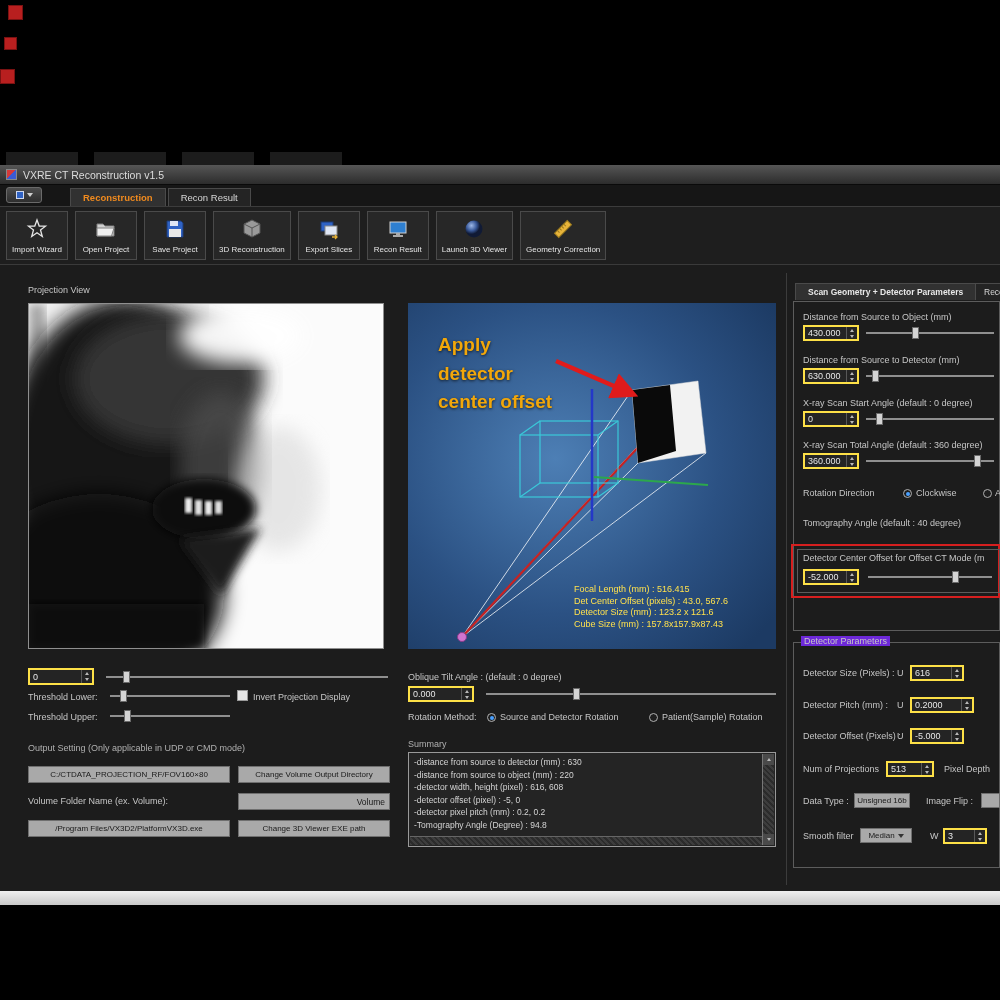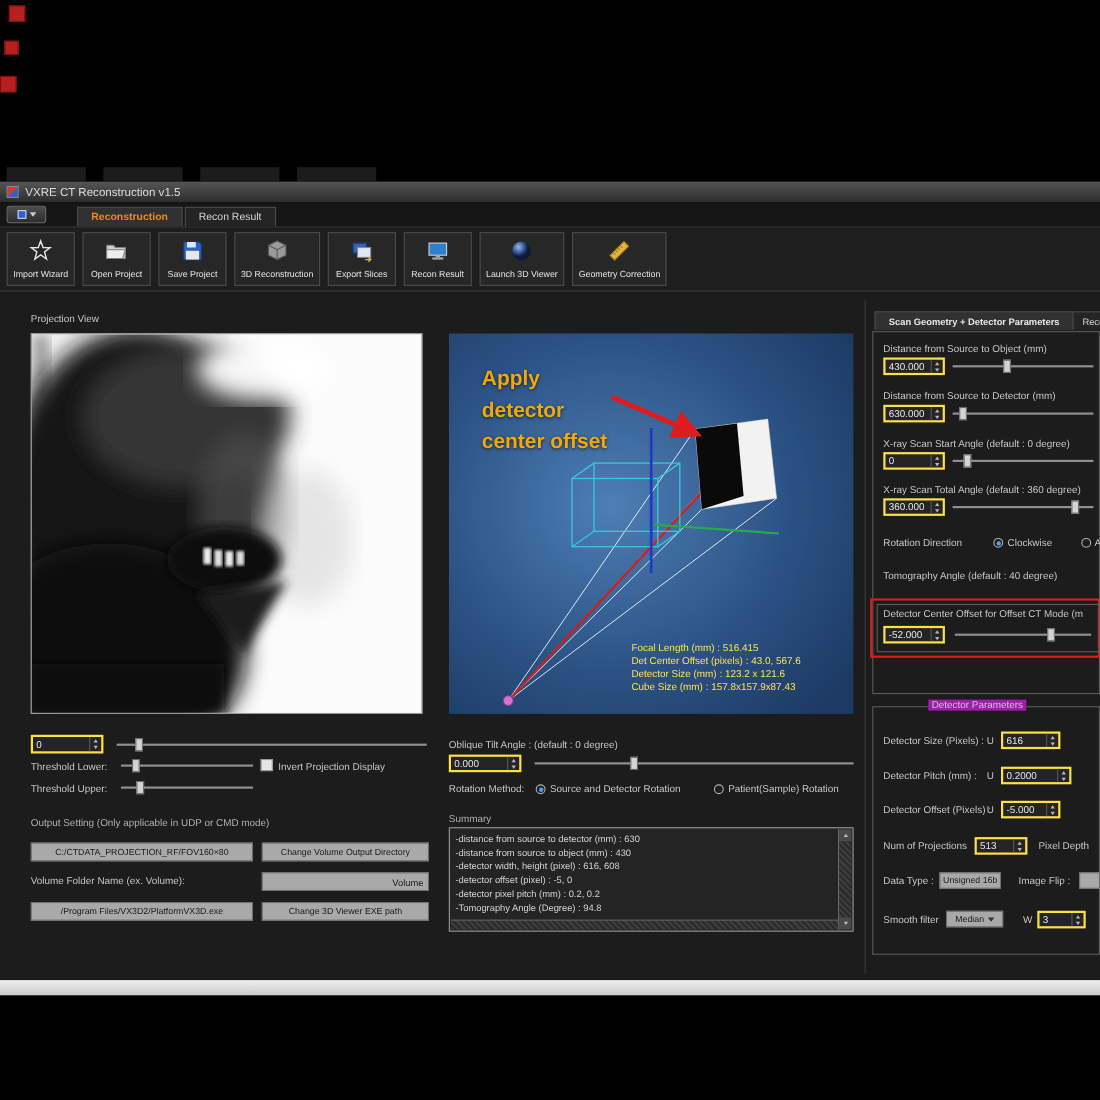--- a/index.html
+++ b/index.html
@@ -326,21 +326,21 @@
             <span class="tri-dn"></span>
           </div>
         </div>
     </div>
     <div class="slider" style="left:868px;top:406px;width:124px">
         <div class="track"></div>
         <div class="thumb" style="left:68%"></div>
       </div>
 
     <div class="gbox" style="left:793px;top:477px;width:207px;height:226px"></div>
-    <div class="lbl" style="left:844px;top:471px;background:#a21caf;padding:0 3px">Detector Parameters</div>
+    <div class="lbl" style="left:801px;top:471px;background:#6d28d9;padding:0 3px">Detector Parameters</div>
 
     <div class="lbl" style="left:803px;top:503px">Detector Size (Pixels) :</div>
     <div class="lbl" style="left:897px;top:503px">U</div>
     <div class="spinner" style="left:910px;top:500px;width:54px">
       <div class="val">616</div>
       <div class="arrows">
           <div>
             <span class="tri-up"></span>
           </div>
           <div>
@@ -475,21 +475,21 @@
     <div class="lbl" style="left:408px;top:547px">Rotation Method:</div>
     <div class="radio on" style="left:487px;top:548px"></div>
     <div class="lbl" style="left:500px;top:547px">Source and Detector Rotation</div>
     <div class="radio" style="left:649px;top:548px"></div>
     <div class="lbl" style="left:662px;top:547px">Patient(Sample) Rotation</div>
 
     <div class="lbl dim" style="left:408px;top:574px">Summary</div>
     <div class="sumbox">
       <div class="sumlines">
         <div>-distance from source to detector (mm) : 630</div>
-        <div>-distance from source to object (mm) : 430</div>
+        <div>-distance from source to object (mm) : 220</div>
         <div>-detector width, height (pixel) : 616, 608</div>
         <div>-detector offset (pixel) : -5, 0</div>
         <div>-detector pixel pitch (mm) : 0.2, 0.2</div>
         <div>-Tomography Angle (Degree) : 94.8</div>
       </div>
       <div class="sb">
         <div class="sbbtn" style="top:0">
             <span class="tri-up"></span>
           </div>
         <div class="sbtrack"></div>

